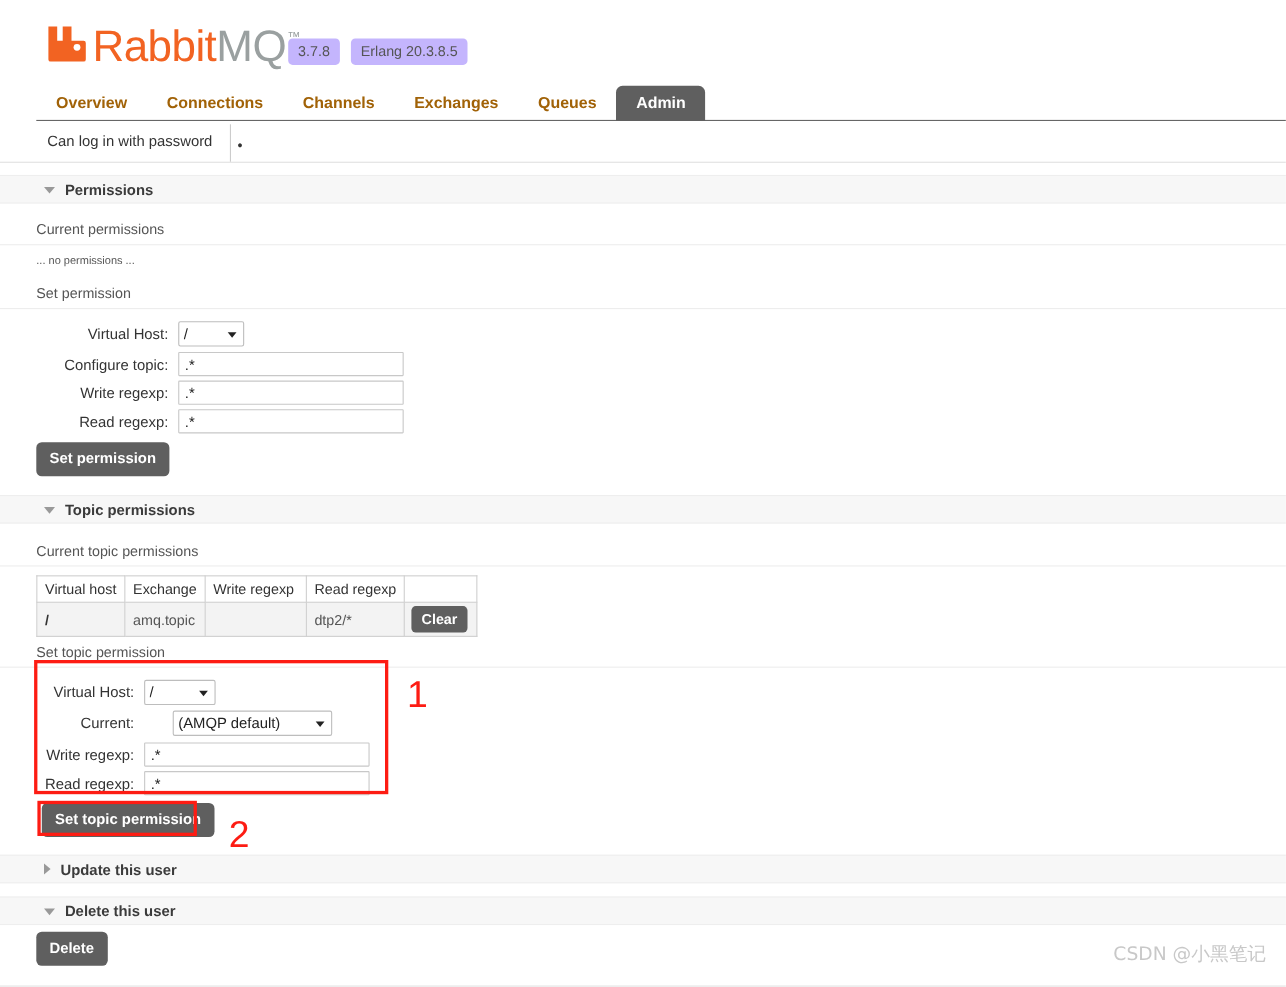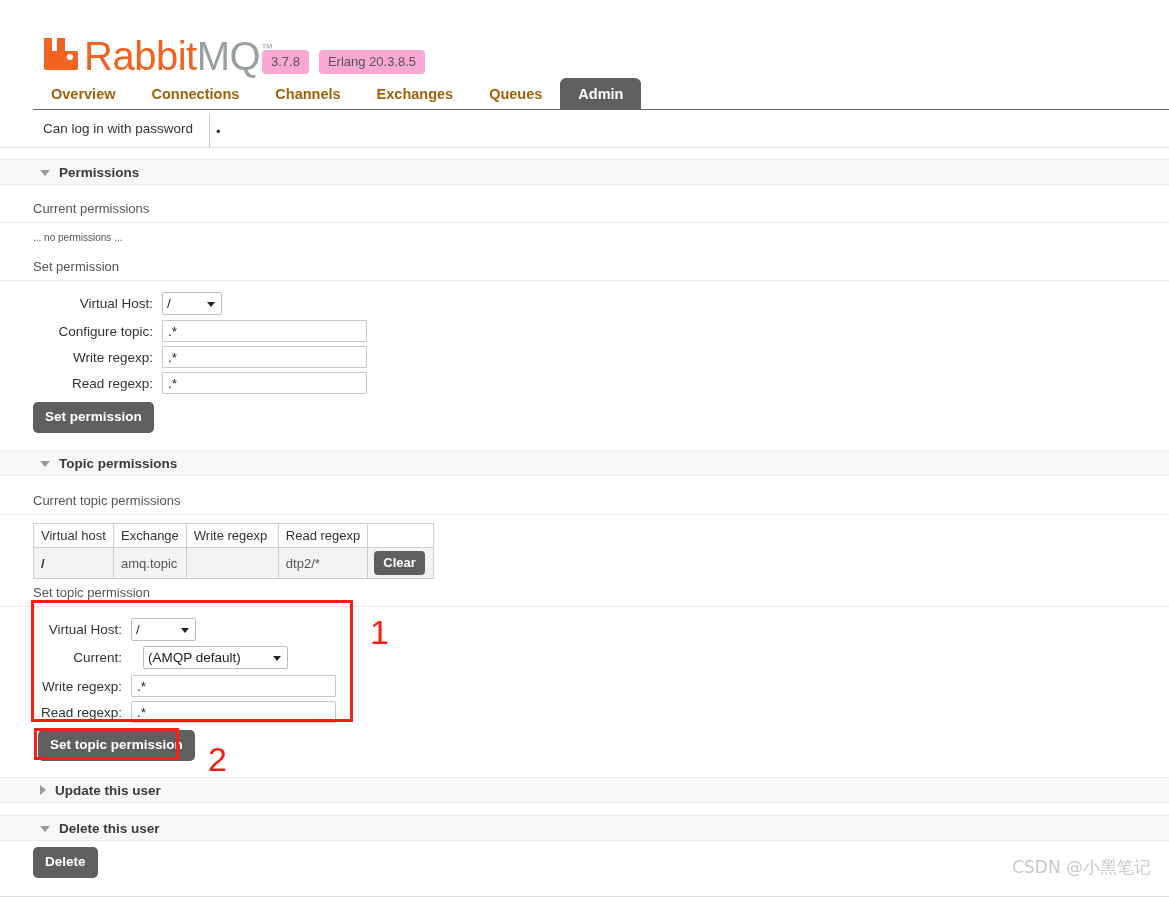--- a/index.html
+++ b/index.html
@@ -15,21 +15,21 @@
   #page {
     position: relative;
     width: 1169px;
     height: 897px;
     background: #ffffff;
   }
 
   
   .header {
     position: absolute;
-    left: 0; top: 16px;
+    left: 0; top: 1px;
     width: 1169px; height: 78px; padding-left: 43px;
   }
   .logo-wrap {
     position: absolute;
     left: 40px; top: 14px;
     display: flex;
     align-items: flex-end;
   }
   .logo-mark {
     position: relative;
@@ -56,21 +56,21 @@
     left: 1px;
   }
   .version-badges {
     position: absolute;
     left: 262px; top: 34px;
     display: flex;
     align-items: center;
     gap: 10px;
   }
   .badge {
-    background: #f9a8d4;
+    background: #c4b5fd;
     color: #555555;
     font-size: 13px;
     padding: 4px 9px 5px 9px;
     border-radius: 4px;
     white-space: nowrap;
   }
 
   
   .nav {
     position: absolute;
@@ -435,21 +435,21 @@
     <span class="select-wrap" style="margin-left:9px;">
       <select class="field" style="width:65px;">
         <option>/</option>
       </select>
       <span class="select-arrow"></span>
     </span>
   </div>
 
   <div class="form-row" style="left:40px; top:646px;">
     <span class="form-label" style="width:82px;">Current:</span>
-    <span class="select-wrap" style="margin-left:1px;padding-left:20px;">
+    <span class="select-wrap" style="margin-left:15px;padding-left:20px;">
       <select class="field" style="width:145px;">
         <option>(AMQP default)</option>
       </select>
       <span class="select-arrow"></span>
     </span>
   </div>
 
   <div class="form-row" style="left:34px; top:675px;">
     <span class="form-label" style="width:88px;">Write regexp:</span>
     <input class="field" style="width: 205px; margin-left: 9px;" value=".*">

